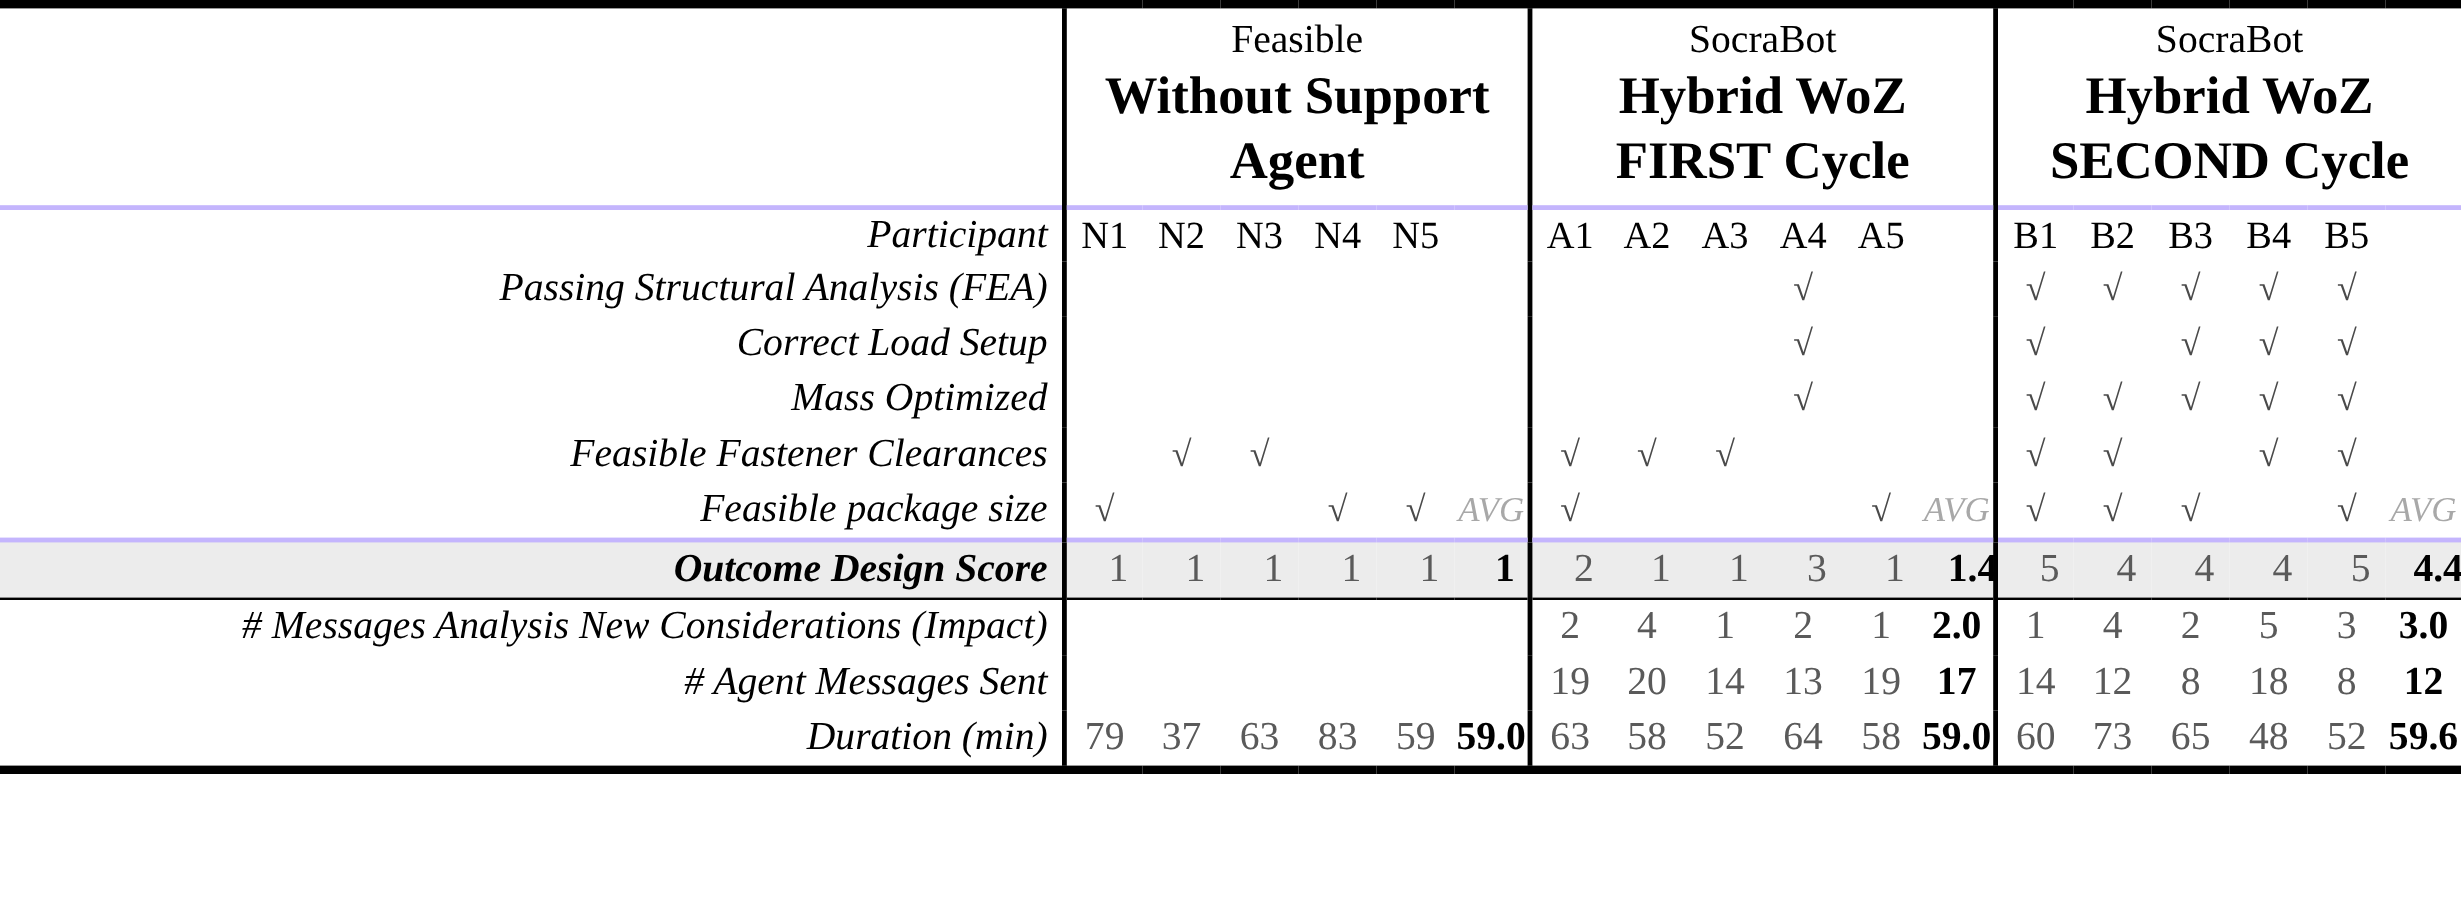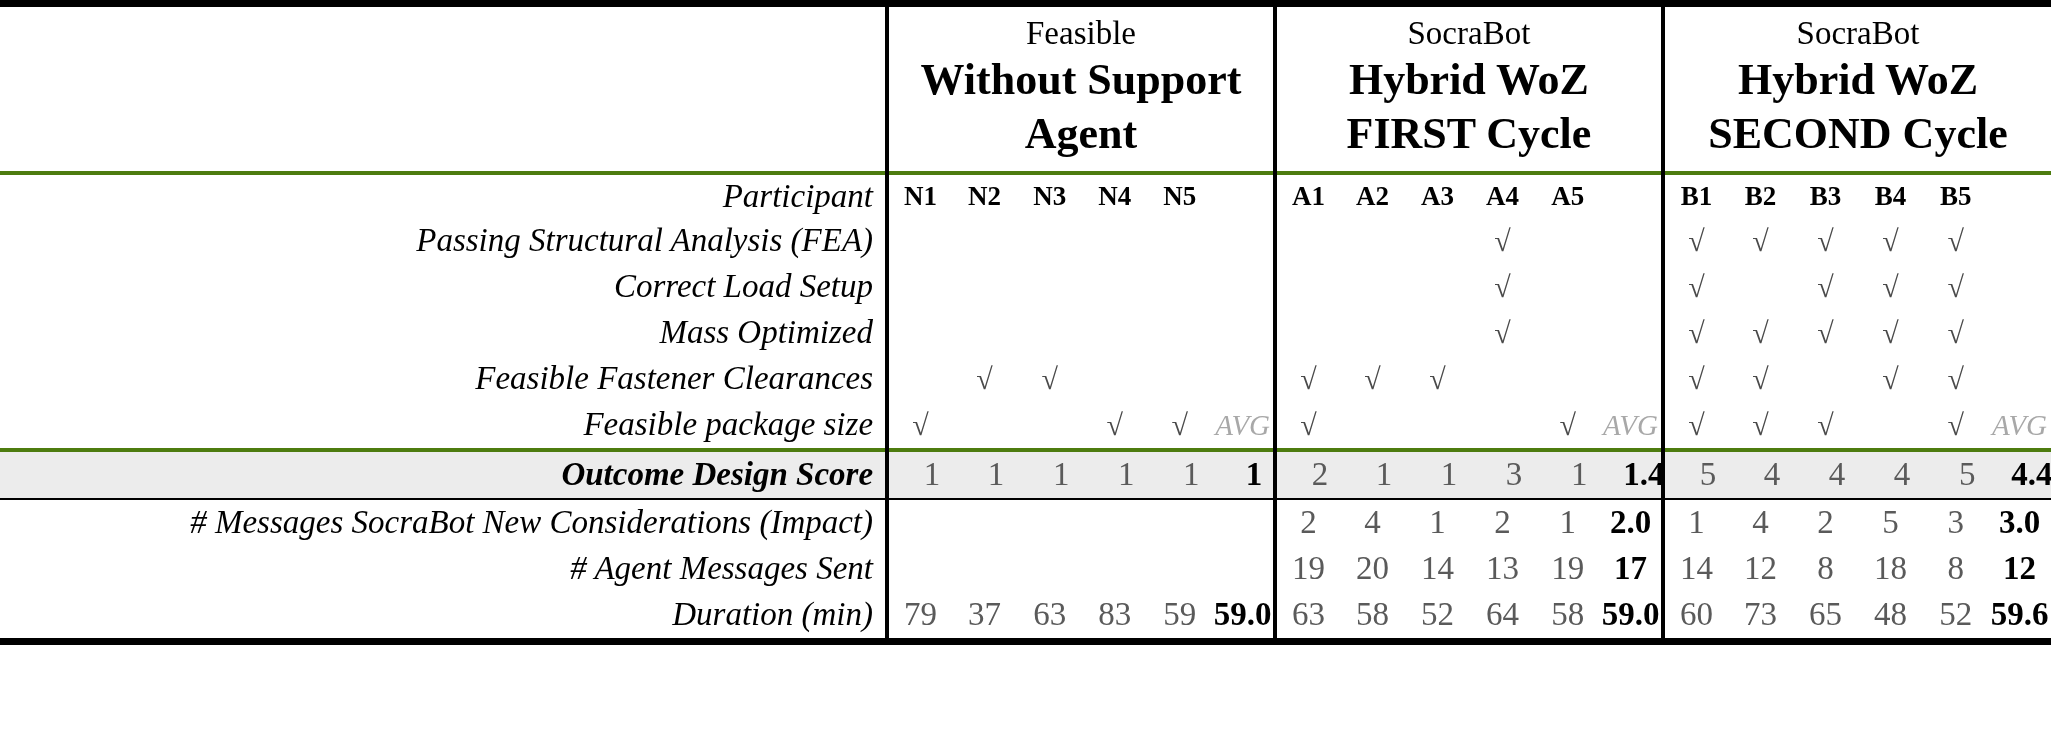--- a/index.html
+++ b/index.html
@@ -26,21 +26,21 @@
     border-collapse: collapse;
     width: 2051px;
     table-layout: fixed;
   }
 
   
   .rule-top {
     border-top: 7px solid #000;
   }
   .rule-mid {
-    border-top: 4px solid #4d7c0f;
+    border-top: 4px solid #c4b5fd;
     margin-left: 32px;
   }
   .rule-thin {
     border-top: 2px solid #000;
   }
   .rule-bottom {
     border-bottom: 7px solid #000;
   }
 
   
@@ -76,22 +76,22 @@
   }
   .ghead .l2, .ghead .l3 {
     font-size: 44px;
     font-weight: bold;
     display: block;
   }
 
   
   .pid {
     text-align: center;
-    font-weight: bold;
-    font-size: 27px;
+    font-weight: normal;
+    font-size: 32px;
     padding: 3px 0 3px 0;
     vertical-align: middle;
   }
 
   
   .cell {
     text-align: center;
     font-size: 33px;
     vertical-align: middle;
     padding: 2px 0;
@@ -322,21 +322,21 @@
           <td class="cell"><span class="num">1</span></td>
           <td class="cell"><span class="avg-val">1.4</span></td>
           <td class="cell grp-start"><span class="num">5</span></td>
           <td class="cell"><span class="num">4</span></td>
           <td class="cell"><span class="num">4</span></td>
           <td class="cell"><span class="num">4</span></td>
           <td class="cell"><span class="num">5</span></td>
           <td class="cell"><span class="avg-val">4.4</span></td>
         </tr>
         <tr class="rule-thin">
-          <td class="label-cell"># Messages SocraBot New Considerations (Impact)</td>
+          <td class="label-cell"># Messages Analysis New Considerations (Impact)</td>
           <td class="cell grp-start"></td>
           <td class="cell"></td>
           <td class="cell"></td>
           <td class="cell"></td>
           <td class="cell"></td>
           <td class="cell"></td>
           <td class="cell grp-start"><span class="num">2</span></td>
           <td class="cell"><span class="num">4</span></td>
           <td class="cell"><span class="num">1</span></td>
           <td class="cell"><span class="num">2</span></td>

